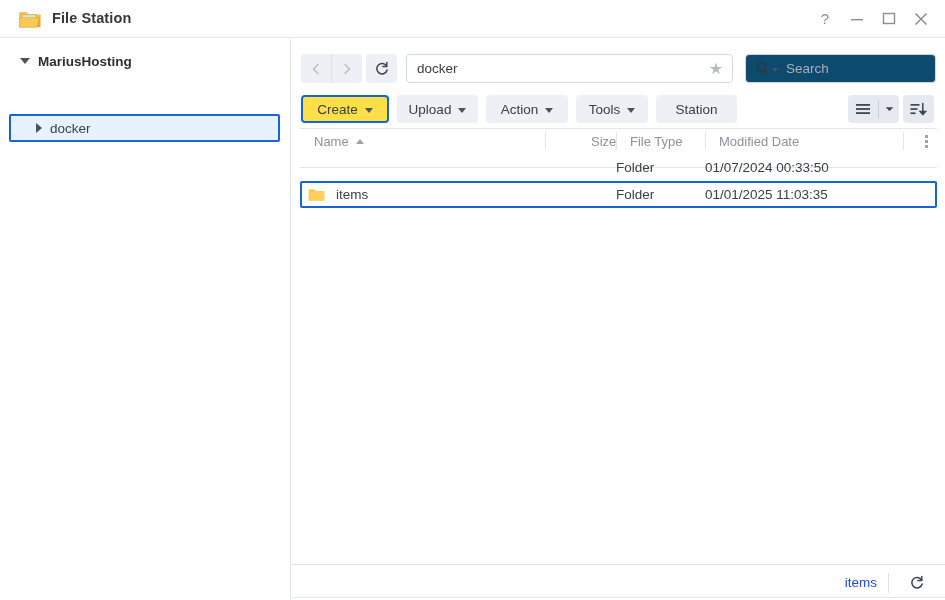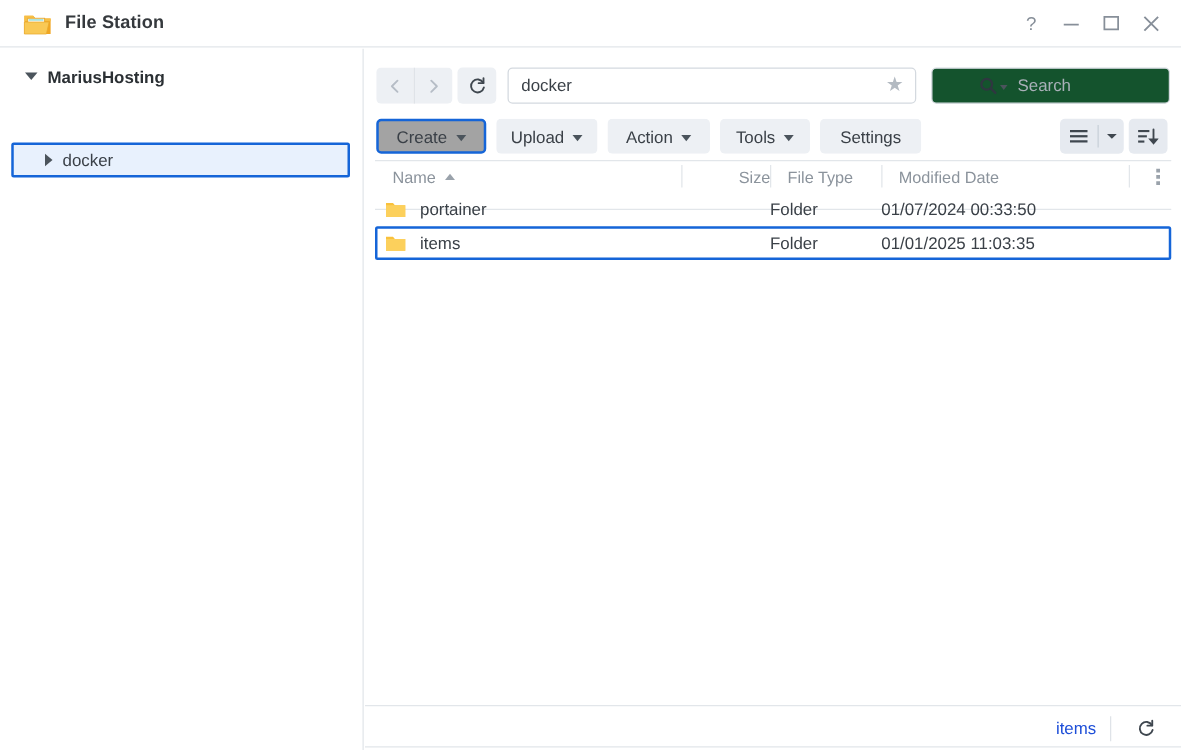--- a/index.html
+++ b/index.html
@@ -179,28 +179,27 @@
     margin-right: 9px;
     font-size: 16px;
     color: #b3bac2;
     line-height: 1;
     cursor: default;
   }
   .searchfield {
     position: absolute;
     left: 453px; top: 15px;
     width: 191px; height: 29px;
-    background: #14532d;
+    background: #0c4a6e;
     border: 1px solid #d4d9df;
     border-radius: 4px;
     box-sizing: border-box;
     display: flex;
     align-items: center;
     cursor: text;
-    padding-left: 28px;
   }
   .search-q {
     margin-left: 9px;
     display: flex;
     align-items: center;
   }
   .search-caret {
     width: 0; height: 0;
     border-left: 3.5px solid transparent;
     border-right: 3.5px solid transparent;
@@ -230,21 +229,21 @@
     align-items: center;
     justify-content: center;
     font-size: 13.5px;
     color: #3a4047;
     box-sizing: border-box;
     cursor: default;
     border: 2px solid transparent;
   }
   .tb-btn.selected {
     border: 2px solid #1565d8;
-    background: #a3a3a3;
+    background: #fde047;
   }
   .tb-caret {
     width: 0; height: 0;
     border-left: 4px solid transparent;
     border-right: 4px solid transparent;
     border-top: 5px solid #4b545c;
     margin-left: 7px;
     margin-top: 2px;
   }
   #btn-create   { left: 9px;   width: 88px; }
@@ -512,21 +511,21 @@
       </div>
       <div class="tb-btn" id="btn-action">
         <span>Action</span>
         <span class="tb-caret"></span>
       </div>
       <div class="tb-btn" id="btn-tools">
         <span>Tools</span>
         <span class="tb-caret"></span>
       </div>
       <div class="tb-btn" id="btn-settings">
-        <span>Settings</span>
+        <span>Station</span>
       </div>
 
       <div class="view-group">
         <span class="view-main">
           <svg width="16" height="14" viewBox="0 0 16 14">
             <rect x="1" y="2" width="14" height="1.8" fill="#3f474f"></rect>
             <rect x="1" y="6.1" width="14" height="1.8" fill="#3f474f"></rect>
             <rect x="1" y="10.2" width="14" height="1.8" fill="#3f474f"></rect>
           </svg>
         </span>
@@ -570,29 +569,20 @@
         <span class="kebab">
           <i></i>
             <i></i>
             <i></i>
         </span>
       </div>
     </div>
 
     <div class="rows">
       <div class="row">
-        <span class="cell c-name">
-          <span class="folder-icon">
-            <svg width="17" height="14" viewBox="0 0 17 14">
-              <path d="M0.8 1.4h5.6l1.5 1.8h8.3v9.4H0.8z" fill="#f9c13c"></path>
-              <path d="M0.8 3.2h15.4v9.4H0.8z" fill="#fcd05c"></path>
-            </svg>
-          </span>
-          <span>portainer</span>
-        </span>
         <span class="cell c-size"></span>
         <span class="cell c-type">Folder</span>
         <span class="cell c-date">01/07/2024 00:33:50</span>
       </div>
 
       <div class="row selected">
         <span class="cell c-name">
           <span class="folder-icon">
             <svg width="17" height="14" viewBox="0 0 17 14">
               <path d="M0.8 1.4h5.6l1.5 1.8h8.3v9.4H0.8z" fill="#f9c13c"></path>

